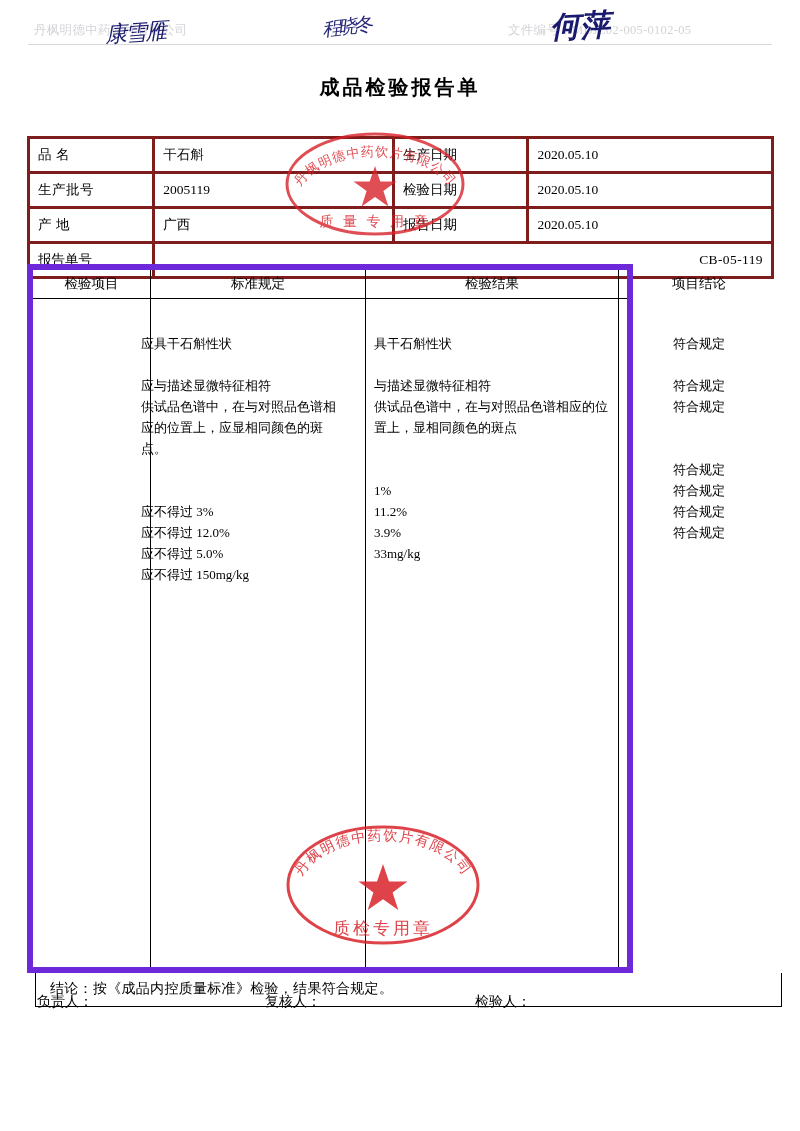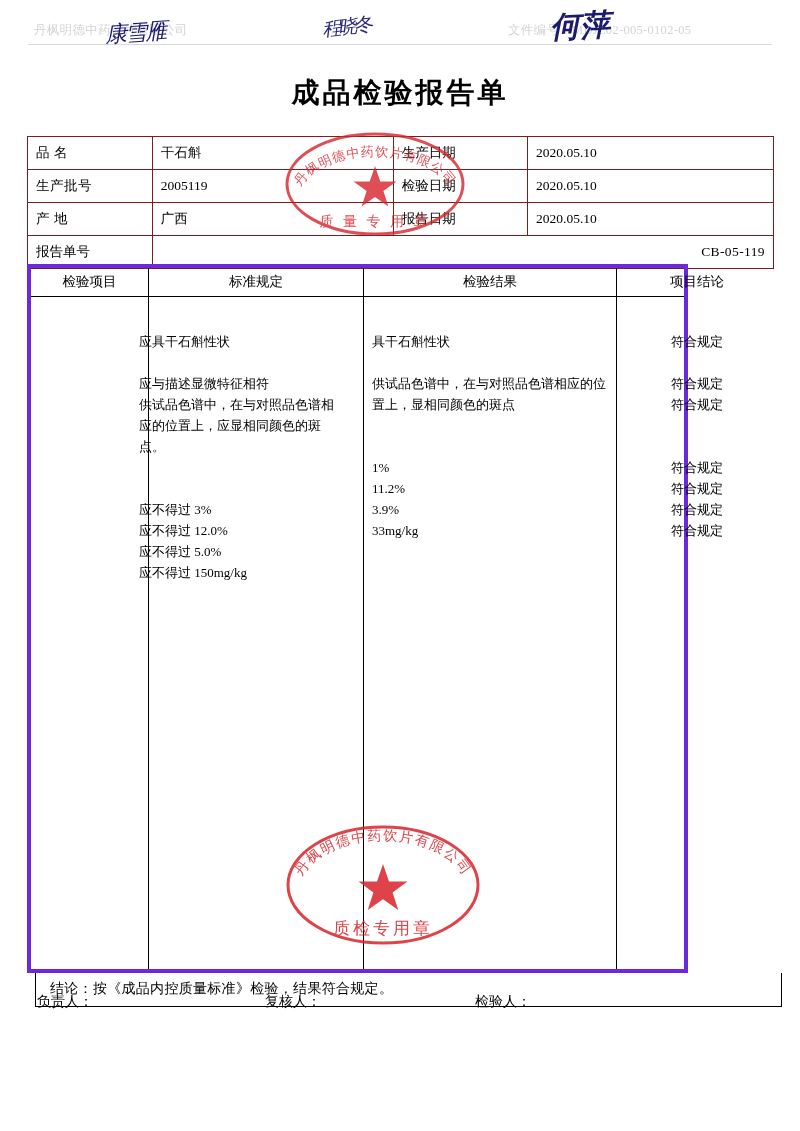--- a/index.html
+++ b/index.html
@@ -56,38 +56,38 @@
     background: #c9c9cf;
     opacity: .7;
   }
 
   .doc-title {
     position: absolute;
     left: 0;
     top: 74px;
     width: 800px;
     text-align: center;
-    font-size: 28px;
+    font-size: 20px;
     font-weight: bold;
     letter-spacing: 3px;
     font-family: Liberation Mono, monospace;
   }
 
   
   .tbl {
     position: absolute;
     left: 27px;
     top: 136px;
     width: 747px;
     border-collapse: collapse;
     table-layout: fixed;
     font-size: 13.5px;
   }
   .tbl td {
-    border: 1px solid #7f1d1d;
+    border: 3px solid #7f1d1d;
     padding: 0 8px;
     vertical-align: middle;
     height: 32px;
     line-height: 1.35;
   }
   .lbl {
     width: 88px;
     text-align: left;
     letter-spacing: 0.5px;
   }
@@ -98,23 +98,23 @@
   .rpt-value {
     text-align: right;
     letter-spacing: 0.4px;
   }
 
   
   .grid {
     position: absolute;
     left: 27px;
     top: 264px;
-    width: 661px;
+    width: 606px;
     height: 709px;
-    border: 4px solid #6d28d9;
+    border: 6px solid #6d28d9;
     box-sizing: border-box;
   }
   .grid .vline {
     position: absolute;
     top: 0;
     bottom: 0;
     width: 1px;
     background: #000;
   }
   .v1 { left: 117px; }
@@ -297,20 +297,21 @@
       <div>应不得过 3%</div>
       <div>应不得过 12.0%</div>
       <div>应不得过 5.0%</div>
       <div>应不得过 150mg/kg</div>
     </div>
 
     <div class="col c-res">
       <div class="gap"></div>
       <div>具干石斛性状</div>
       <div class="row-blank"></div>
+      <div>与描述显微特征相符</div>
       <div>供试品色谱中，在与对照品色谱相应的位置上，显相同颜色的斑点</div>
       <div class="row-blank"></div>
       <div>&nbsp;</div>
       <div>1%</div>
       <div>11.2%</div>
       <div>3.9%</div>
       <div>33mg/kg</div>
     </div>
 
     <div class="col c-conc">

